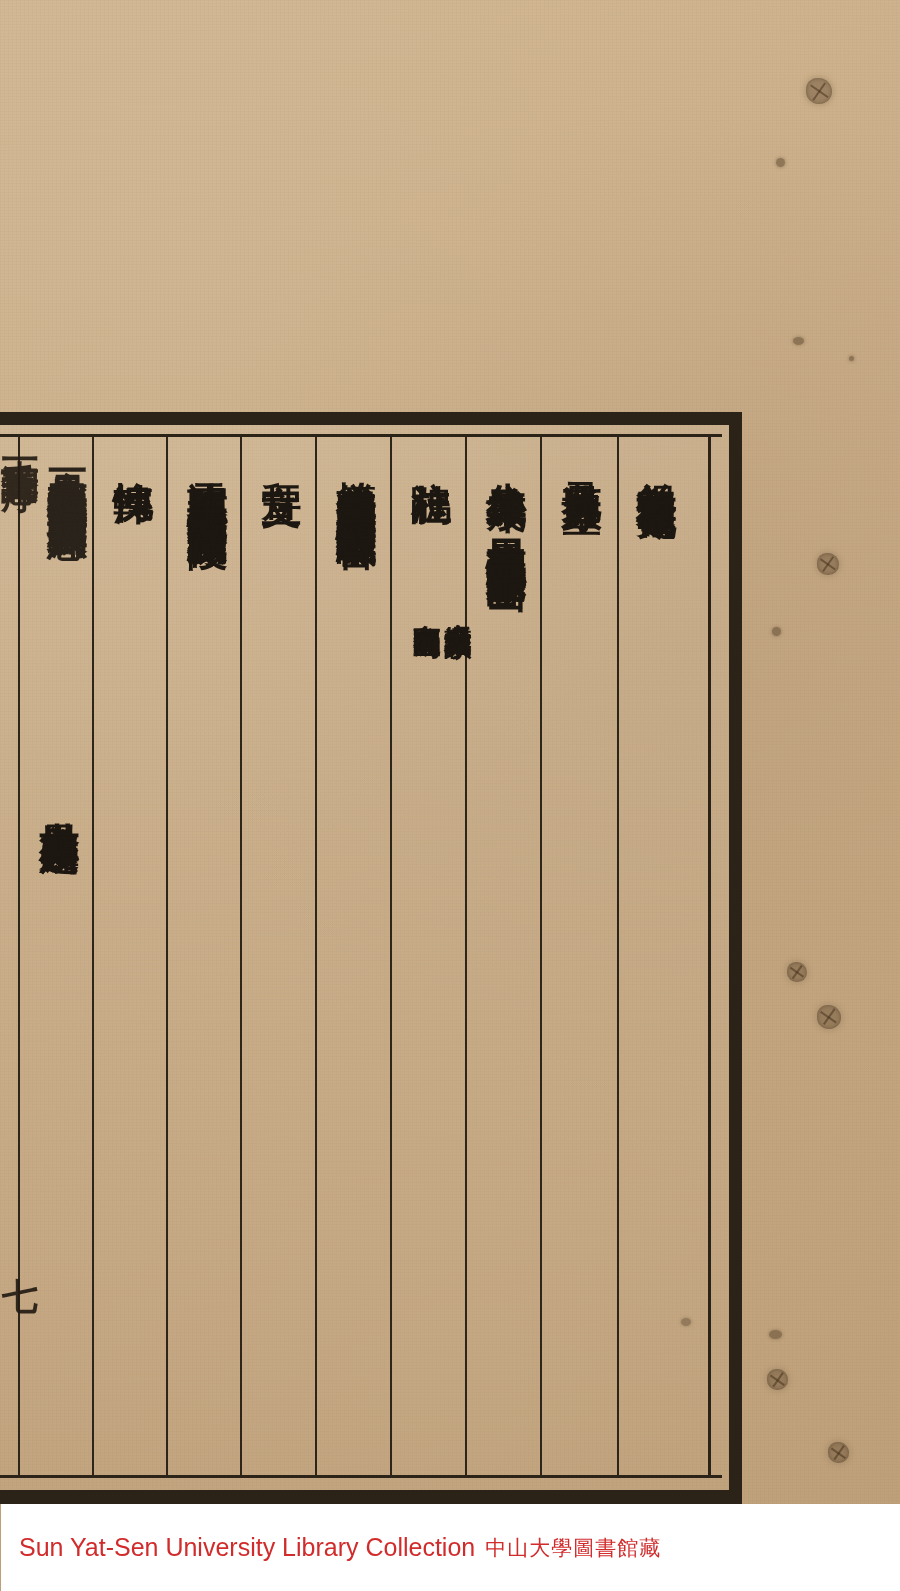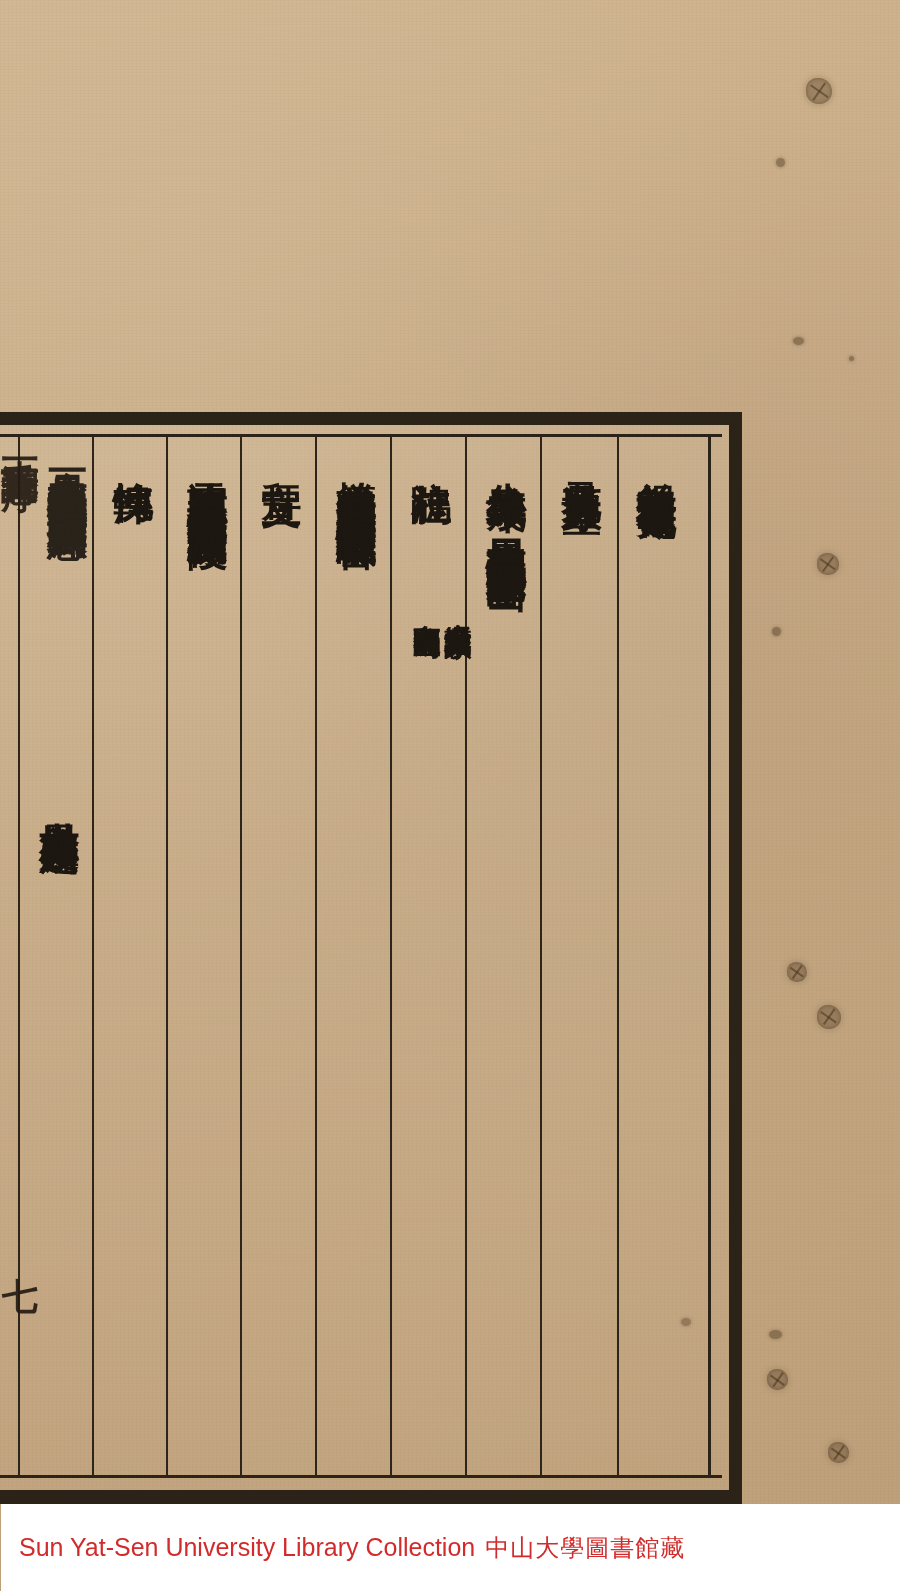--- a/index.html
+++ b/index.html
@@ -160,21 +160,21 @@
   }
   #caption .en {
     font-family: "Liberation Sans", sans-serif;
     font-size: 25px;
     color: #d12b2b;
     font-weight: 400;
     letter-spacing: 0px;
   }
   #caption .zh {
     font-family: "DejaVu Serif", serif;
-    font-size: 24px;
+    font-size: 21px;
     color: #d12b2b;
     margin-left: 10px;
     letter-spacing: 1px;
   }
 </style>
 </head>
 <body>
 
 <div id="page">
   <div class="grain"></div>

